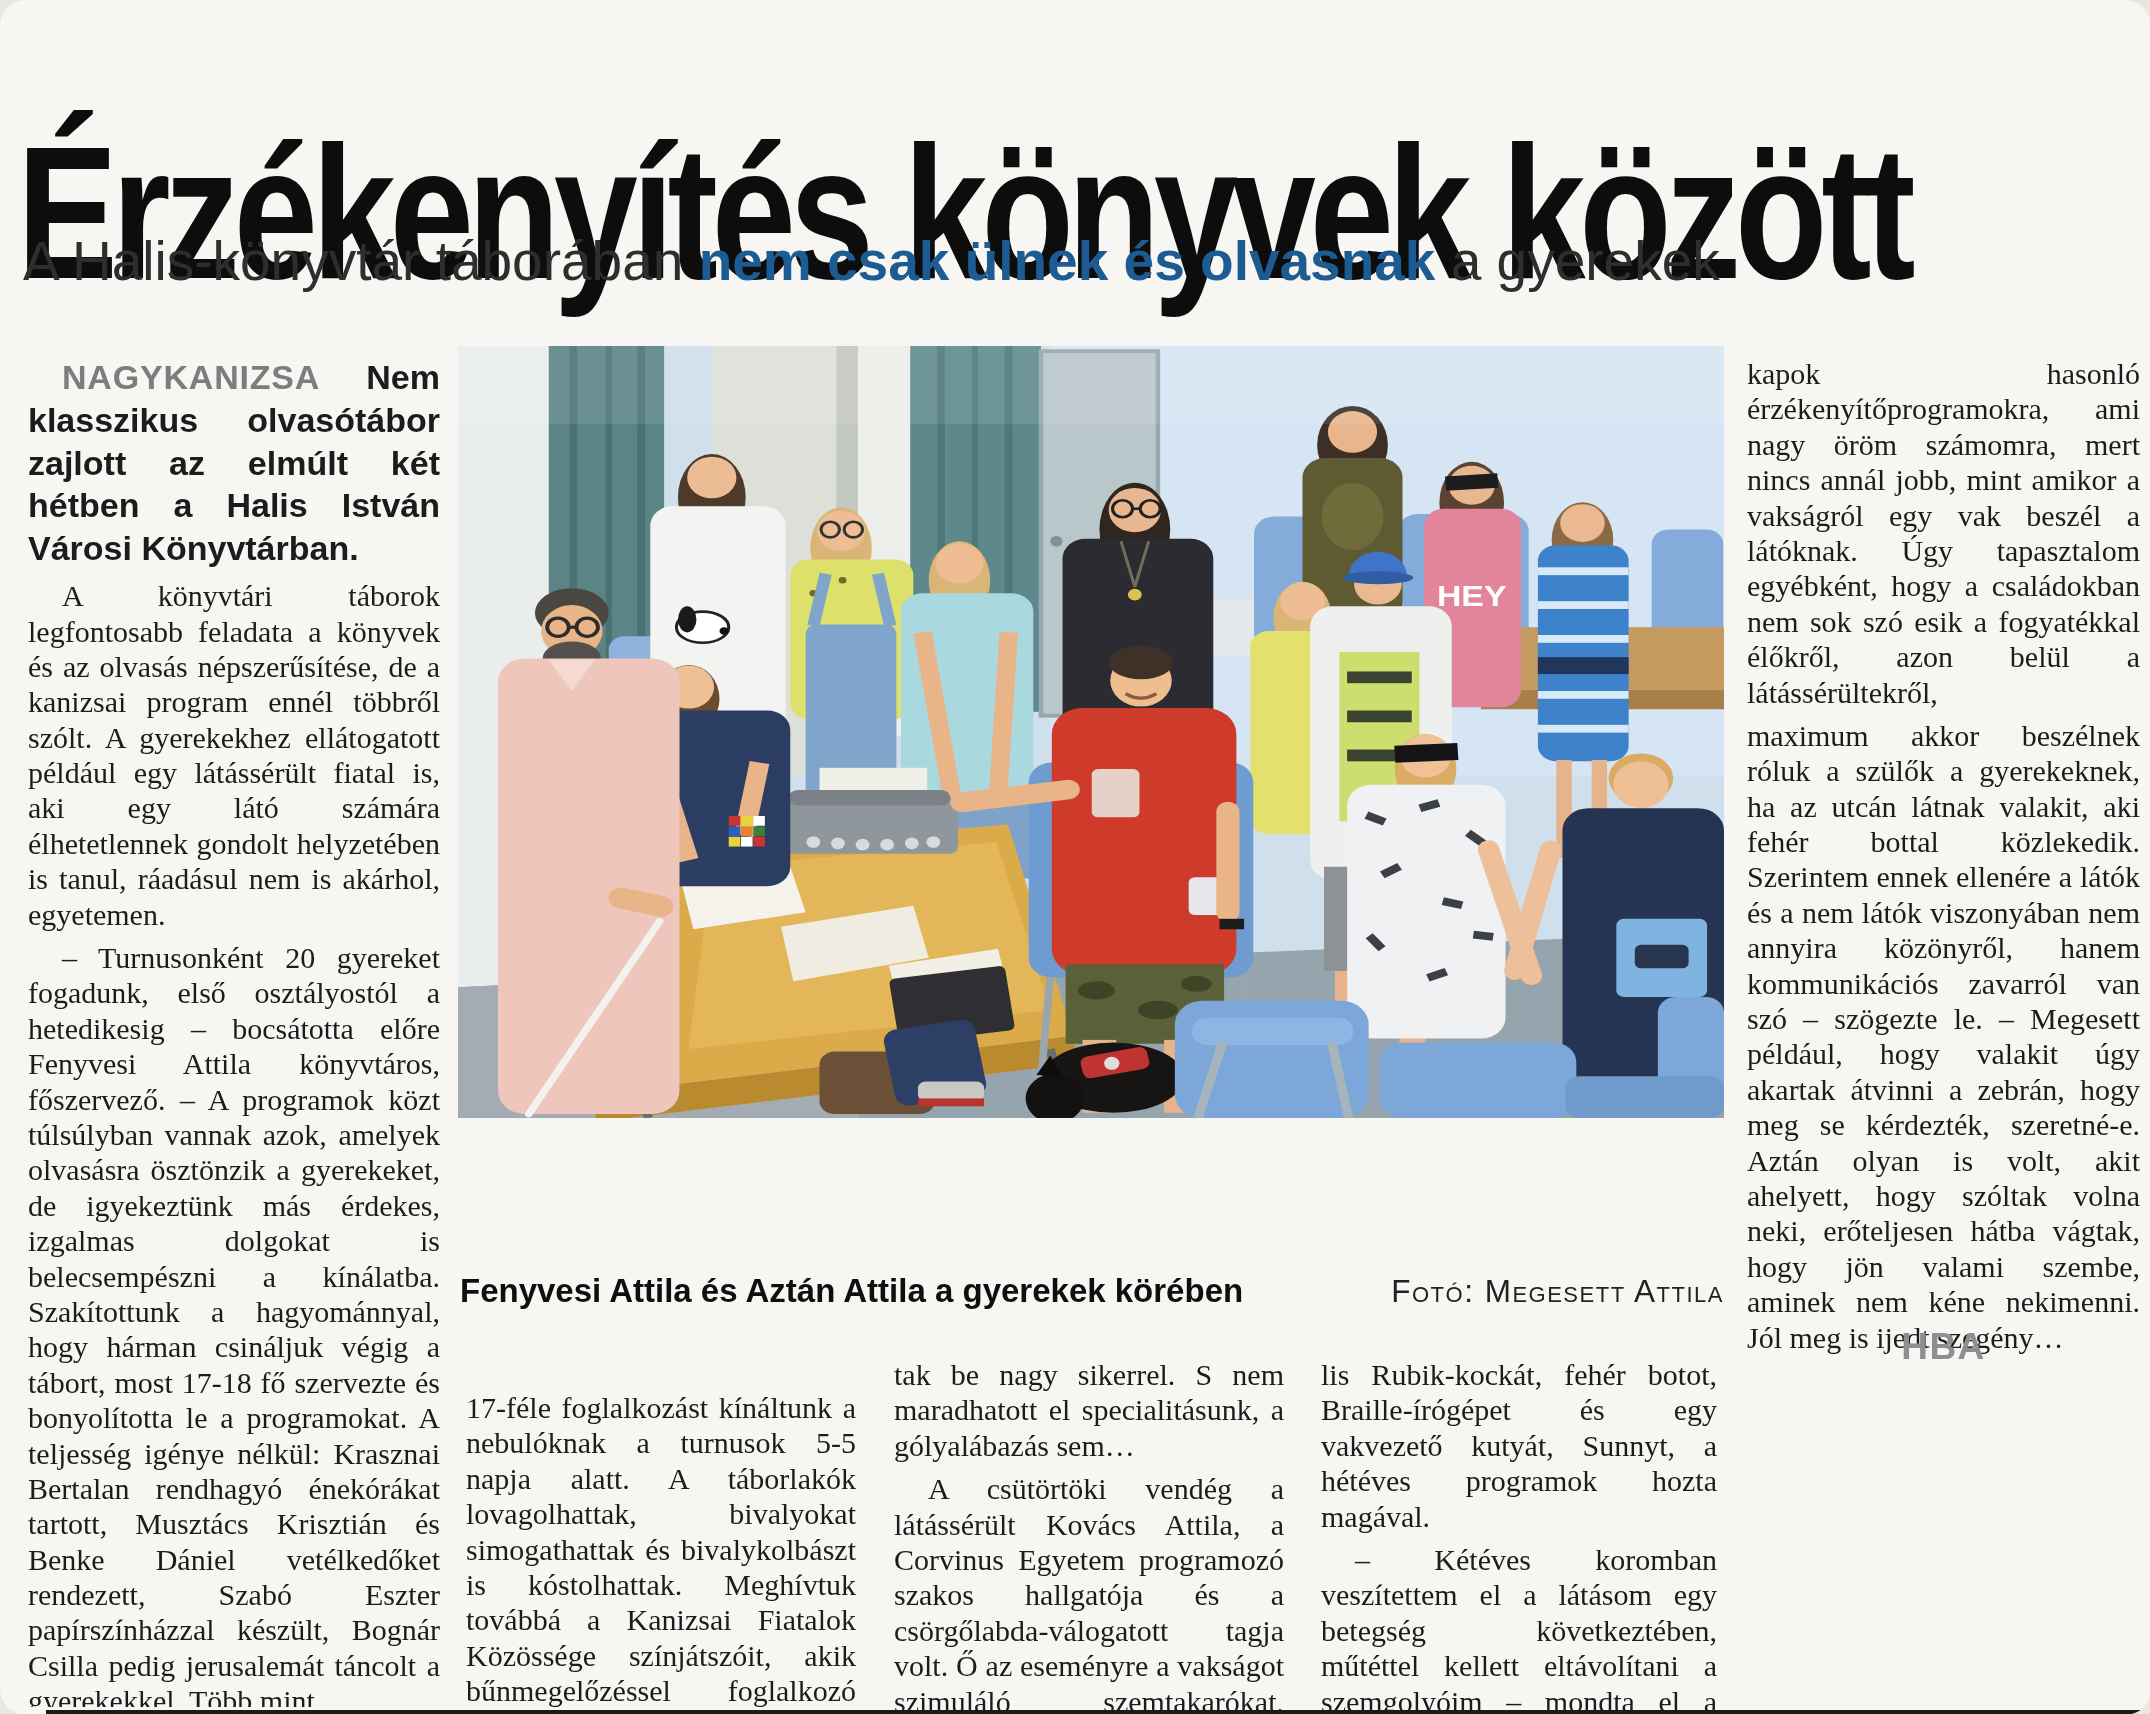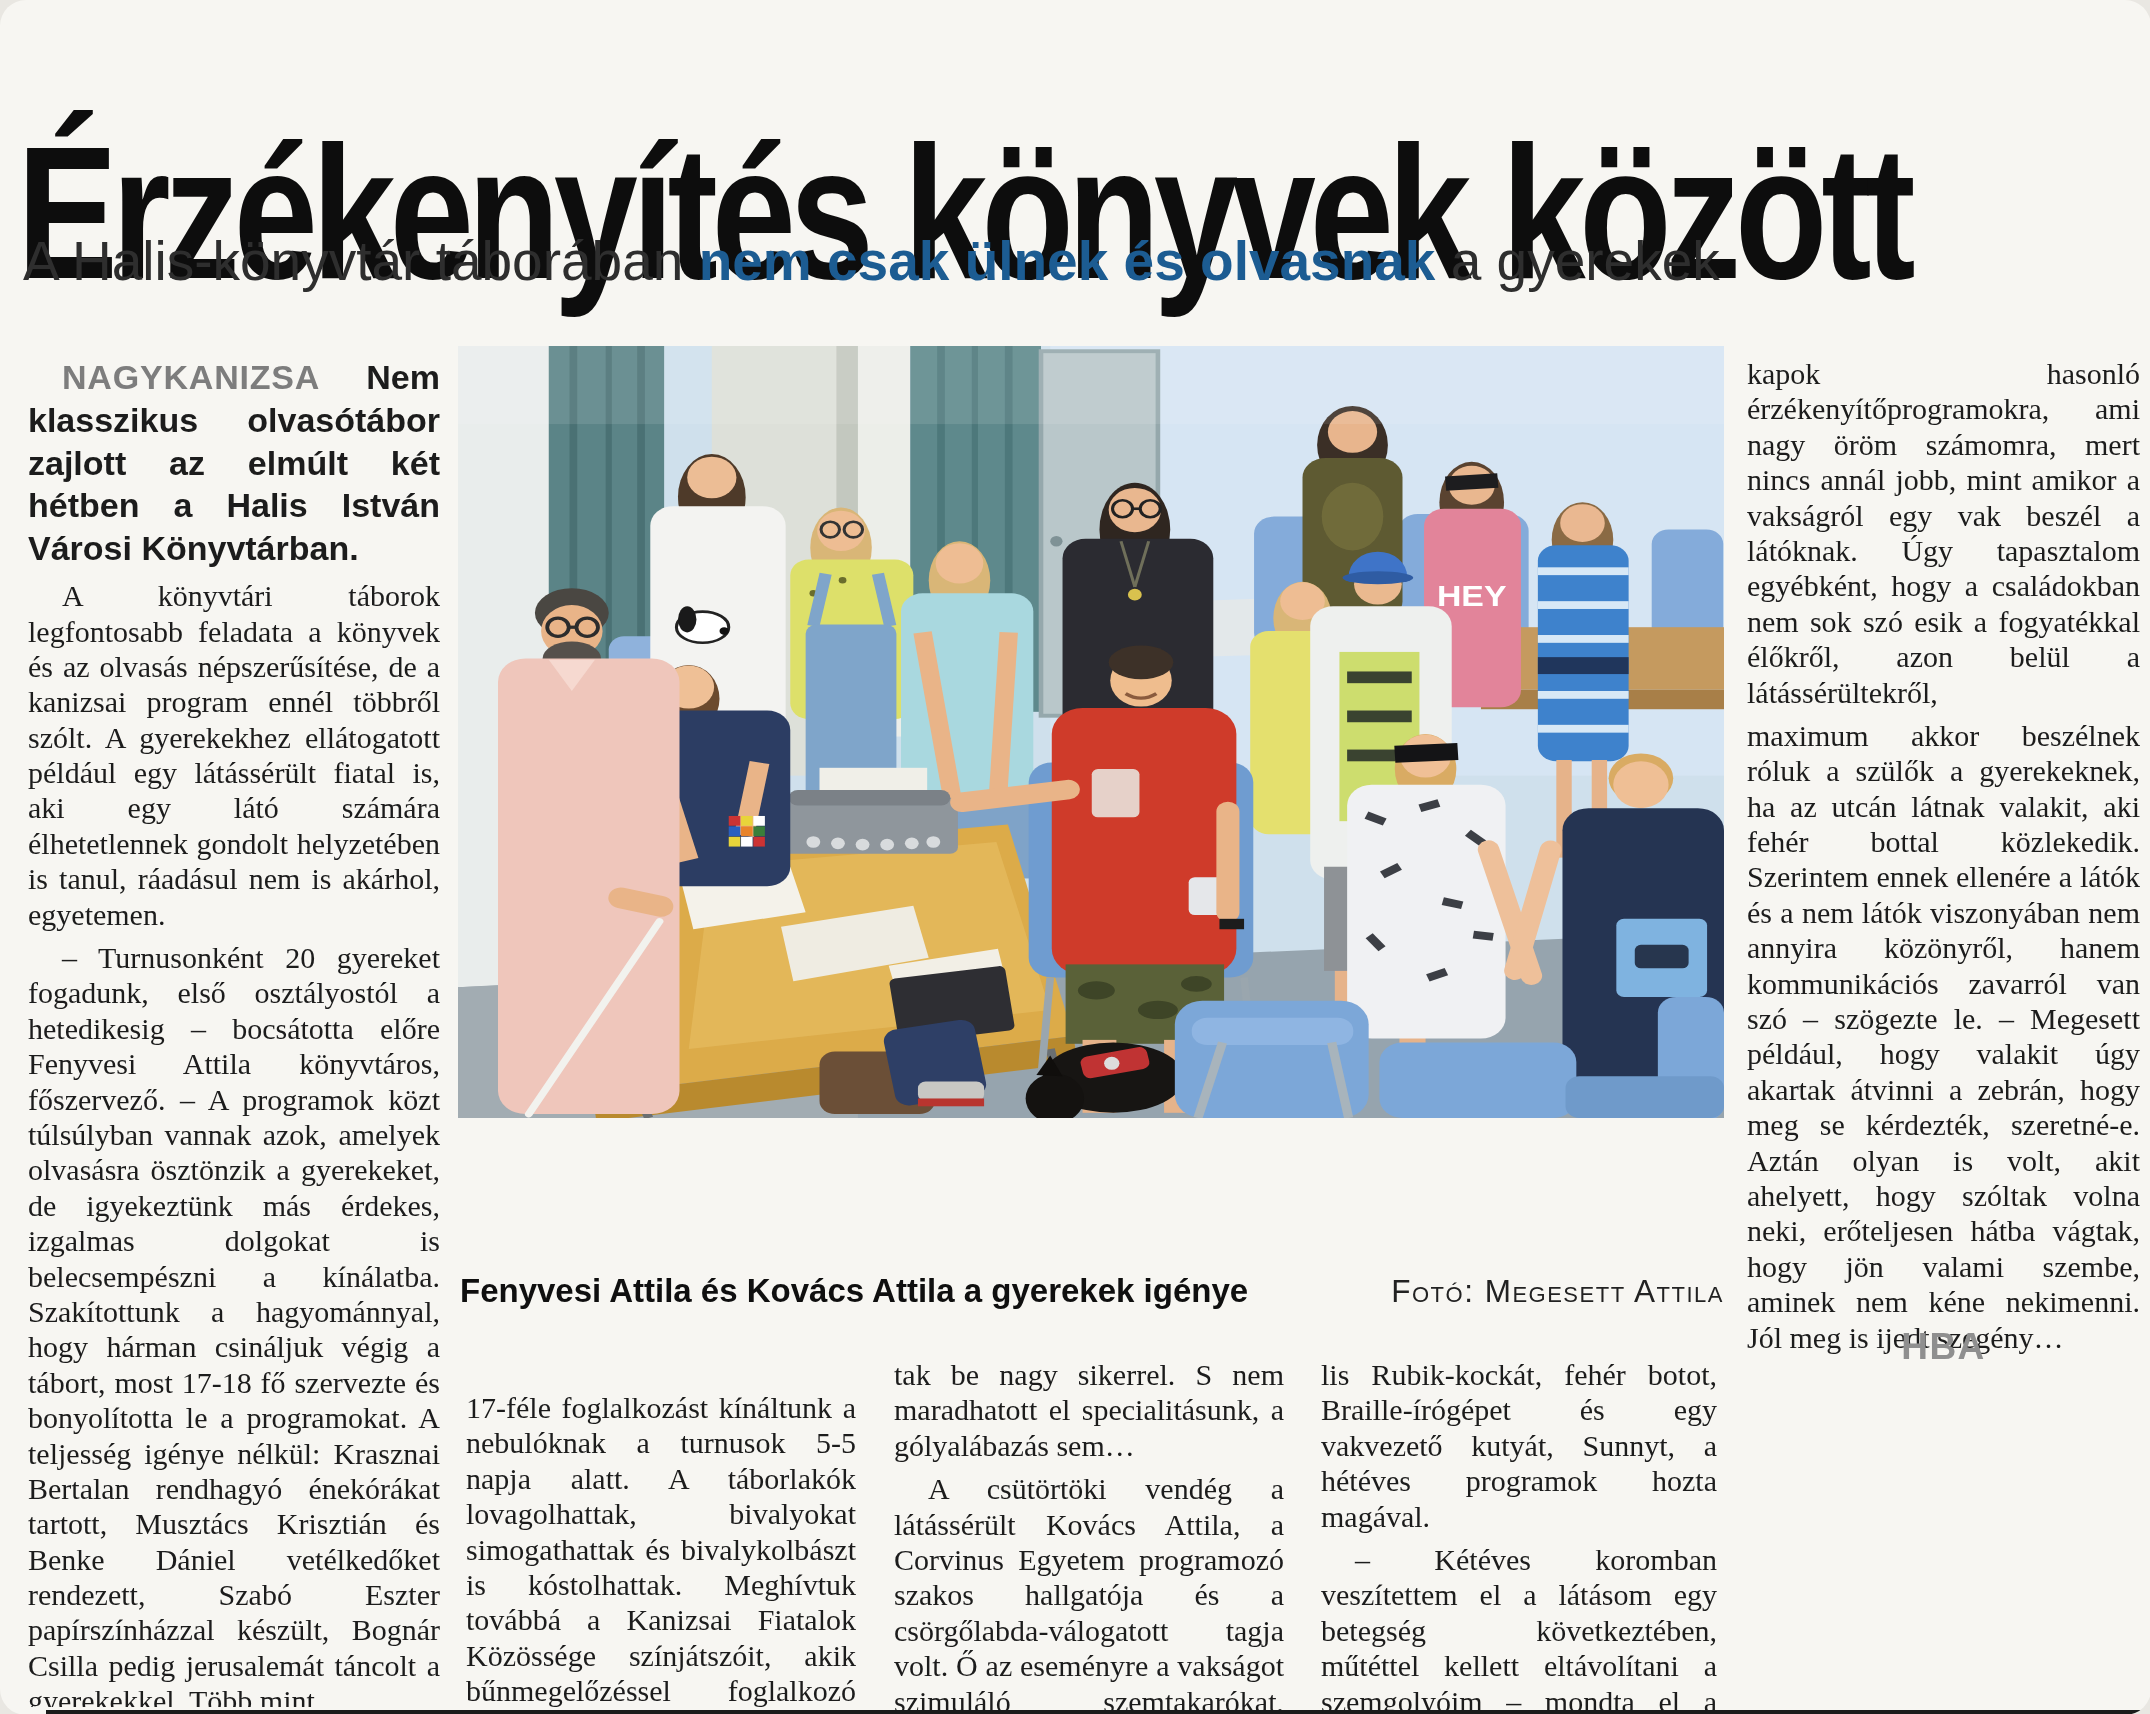--- a/index.html
+++ b/index.html
@@ -329,21 +329,21 @@
         <rect x="1198" y="1070" width="256" height="116" rx="30" fill="#7ca7d8"></rect>
         <rect x="1560" y="1000" width="86" height="190" rx="24" fill="#7ca7d8"></rect>
         <rect x="1440" y="1122" width="206" height="64" rx="18" fill="#6f9aca"></rect>
       </g>
 
       <rect x="0" y="0" width="1646" height="120" fill="#ffffff" opacity=".10"></rect>
     </svg>
   </div>
 
   <div class="caption-row">
-    <span class="caption">Fenyvesi Attila és Kovács Attila a gyerekek igénye</span>
+    <span class="caption">Fenyvesi Attila és Aztán Attila a gyerekek körében</span>
     <span class="credit">Fotó: Megesett Attila</span>
   </div>
 
   <div class="col col2">
     <p class="cont">17-féle foglalkozást kínáltunk a nebulóknak a turnusok 5-5 napja alatt. A táborlakók lovagolhattak, bivalyokat simogathattak és bivalykolbászt is kóstolhattak. Meghívtuk továbbá a Kanizsai Fiatalok Közössége színjátszóit, akik bűnmegelőzéssel foglalkozó interaktív színdarabot mutat-</p>
   </div>
   <div class="col col3">
     <p class="cont">tak be nagy sikerrel. S nem maradhatott el specialitásunk, a gólyalábazás sem…</p>
     <p>A csütörtöki vendég a látássérült Kovács Attila, a Corvinus Egyetem programozó szakos hallgatója és a csörgőlabda-válogatott tagja volt. Ő az eseményre a vakságot szimuláló szemtakarókat, speciá-</p>
   </div>

